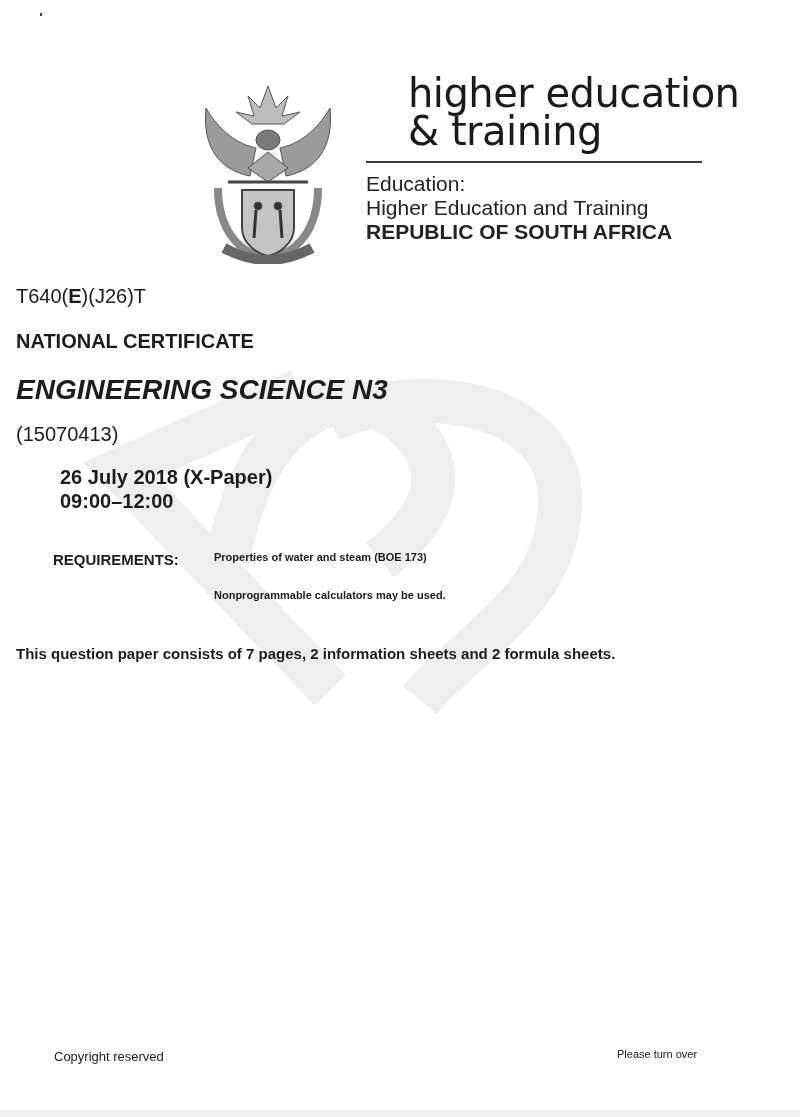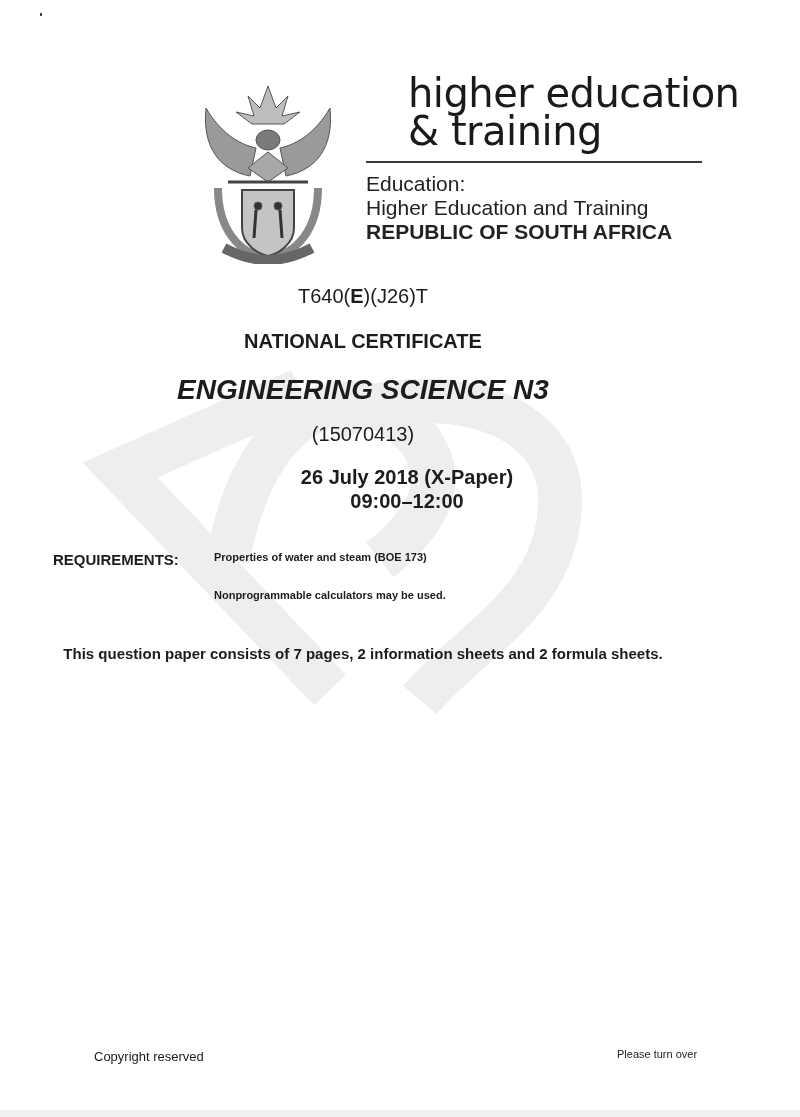--- a/index.html
+++ b/index.html
@@ -3,21 +3,21 @@
 <meta charset="utf-8">
 <style>
   html, body { margin: 0; padding: 0; }
   body {
     width: 800px; height: 1117px; position: relative; overflow: hidden;
     background: #ffffff; color: #1c1c1c;
     font-family: "Liberation Sans", sans-serif;
   }
   .watermark { position: absolute; left: 0; top: 0; width: 800px; height: 1117px; z-index: 0; pointer-events: none; }
   .layer { position: absolute; z-index: 1; }
-  .center { left: 1px; width: 724px; text-align: center; }
+  .center { left: 16px; width: 724px; }
 
   
   .crest { position: absolute; left: 198px; top: 78px; width: 140px; height: 186px; z-index: 1; }
   .brand-title { position: absolute; left: 364px; top: 74px; font-family: "DejaVu Sans", sans-serif; font-size: 40px; line-height: 38px; color: #1a1a1a; letter-spacing: -0.5px; z-index: 1; margin-left: 44px; }
   .brand-rule { position: absolute; left: 366px; top: 161px; width: 336px; height: 2px; background: #3a3a3a; z-index: 1; }
   .dept { position: absolute; left: 366px; top: 172px; font-size: 21px; line-height: 24px; color: #222; z-index: 1; }
   .dept .b { font-weight: bold; text-align: center; }
 
   .code { top: 285px; font-size: 20px; }
   .code b { font-weight: bold; }
@@ -25,21 +25,21 @@
   .subject { top: 374px; font-size: 28px; font-weight: bold; font-style: italic; }
   .subcode { top: 423px; font-size: 20px; }
   .date { top: 465px; font-size: 20px; font-weight: bold; line-height: 24px; margin-left: 44px; }
 
   .req-label { left: 53px; top: 551px; font-size: 15px; font-weight: bold; }
   .req-item { left: 214px; font-size: 11px; font-weight: bold; }
   .req-1 { top: 551px; }
   .req-2 { top: 589px; }
   .consists { top: 645px; font-size: 15px; font-weight: bold; }
 
-  .footer-left { left: 54px; top: 1049px; font-size: 13px; margin-left: 40px; }
+  .footer-left { left: 54px; top: 1049px; font-size: 13px; }
   .footer-right { left: 617px; top: 1048px; font-size: 11px; }
   .bottom-edge { position: absolute; left: 0; top: 1110px; width: 800px; height: 7px; background: #f0f0f0; }
   .speck { position: absolute; width: 2px; height: 3px; background: #444; }
 </style>
 </head>
 <body>
 
 <svg class="watermark" viewBox="0 0 800 1117">
   <g fill="none" stroke="#eeeeee" stroke-width="44" stroke-linecap="butt">
     <polyline points="300,390 120,470 330,690"></polyline>

